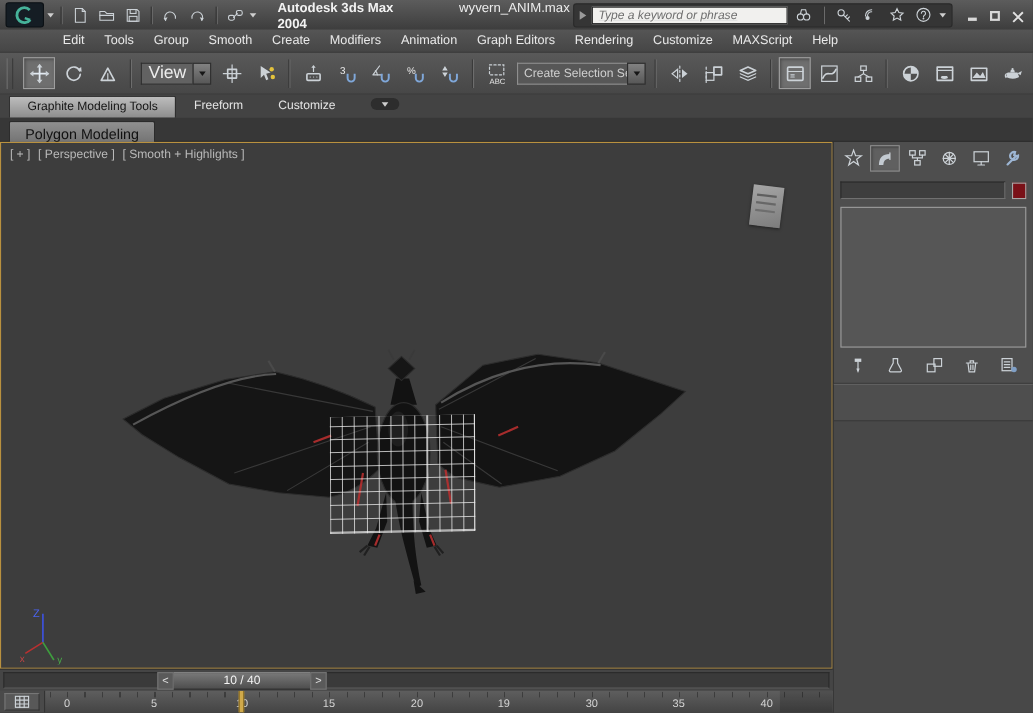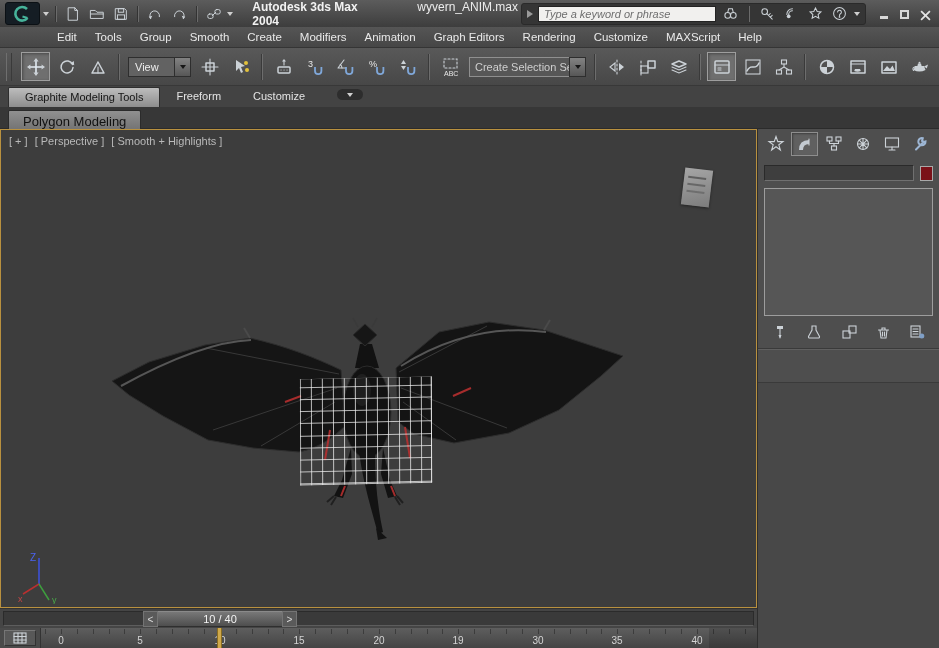--- a/index.html
+++ b/index.html
@@ -11,21 +11,21 @@
     background:linear-gradient(#5c5c5c,#3d3d3d); display:flex; align-items:center; padding:0 5px; gap:3px; }
   .appbtn { width:37px; height:23px; background:#151d24; border:1px solid #0b1014; border-radius:3px;
     display:flex; align-items:center; justify-content:center; }
   .dn { width:0; height:0; border-left:3px solid transparent; border-right:3px solid transparent; border-top:4px solid #cfcfcf; }
   .qbtn { width:22px; height:22px; display:flex; align-items:center; justify-content:center; border-radius:2px; }
   .tsep-v { width:2px; height:16px; border-left:1px solid #333; border-right:1px solid #6b6b6b; margin:0 3px; }
   .titles { display:flex; gap:46px; margin-left:16px; align-items:baseline; font-size:12px; }
   .app-title { font-weight:bold; color:#f2f2f2; }
   .doc-title { color:#ececec; }
   .infocenter { margin-left:auto; display:flex; align-items:center; gap:5px; background:#353535; border:1px solid #2a2a2a;
-    border-radius:3px; padding:2px 5px; height:22px; }
+    border-radius:3px; padding:2px 5px; height:22px;text-decoration:underline; }
   .ic-collapse { width:0; height:0; border-top:4px solid transparent; border-bottom:4px solid transparent; border-left:6px solid #9a9a9a; }
   .ic-search { width:178px; height:16px; background:#f1f0ee; border:1px solid #232323; font-size:11px; padding:0 5px; color:#222;
     font-family:"Liberation Sans", sans-serif; }
   .ic-search::placeholder { font-style:italic; color:#6e6e6e; }
   .icbtn { width:19px; height:18px; display:flex; align-items:center; justify-content:center; }
   .winbtns { display:flex; gap:4px; margin-left:6px; }
   .wbtn { width:17px; height:15px; display:flex; align-items:flex-end; justify-content:center; }
   .wb-min { width:8px; height:3px; background:#d8d8d8; margin-bottom:2px; }
   .wb-max { width:9px; height:9px; border:2px solid #d8d8d8; margin-bottom:2px; }
 
@@ -35,21 +35,21 @@
   .menu-item { padding:3px 9px; color:#e9e9e9; }
 
   
   .toolbar { position:absolute; left:0; top:48px; width:939px; height:38px; background:linear-gradient(#595959,#474747);
     border-bottom:1px solid #383838; display:flex; align-items:center; padding-left:6px; }
   .grip { width:6px; height:28px; border-left:1px solid #6f6f6f; border-right:1px solid #3a3a3a; margin-right:8px; }
   .tbtn { width:29px; height:29px; margin:0 1px; display:flex; align-items:center; justify-content:center; flex:none; position:relative; }
   .tbtn.active { background:#6f6f6f; border:1px solid #9e9e9e; box-shadow:inset 1px 1px 3px rgba(0,0,0,.35); }
   .tsep { width:2px; height:26px; border-left:1px solid #3a3a3a; border-right:1px solid #6d6d6d; margin:0 5px; flex:none; }
   .tcombo { height:20px; display:flex; align-items:center; flex:none; margin:0 3px; }
-  .tcombo .val { height:20px; display:flex; align-items:center; padding:0 6px; font-size:11px; color:#ededed;
+  .tcombo .val { height:20px; display:flex; align-items:center; padding:0 6px; font-size:16px; color:#ededed;
     background:#626262; border:1px solid #2e2e2e; border-right:none; }
   .combo-arrow { width:17px; height:20px; background:linear-gradient(#828282,#575757); border:1px solid #2e2e2e;
     display:flex; align-items:center; justify-content:center; }
   .combo-arrow .dn { border-top-color:#161616; }
   .sets-field { width:100px; height:20px; display:flex; align-items:center; padding:0 5px; color:#cfcfcf;
     background:#575757; border:1px solid #8f8f8f; border-right:none; font-size:11px; white-space:nowrap; overflow:hidden; }
 
   
   .sk { stroke:#ccd2d7; fill:none; stroke-width:1.5; stroke-linecap:round; stroke-linejoin:round; }
   .sk2 { stroke:#ccd2d7; fill:none; stroke-width:1.1; stroke-linecap:round; }

